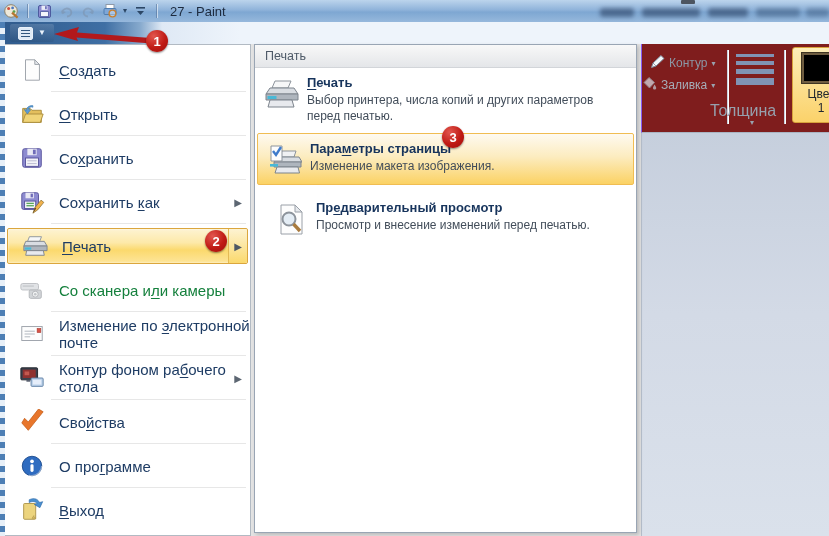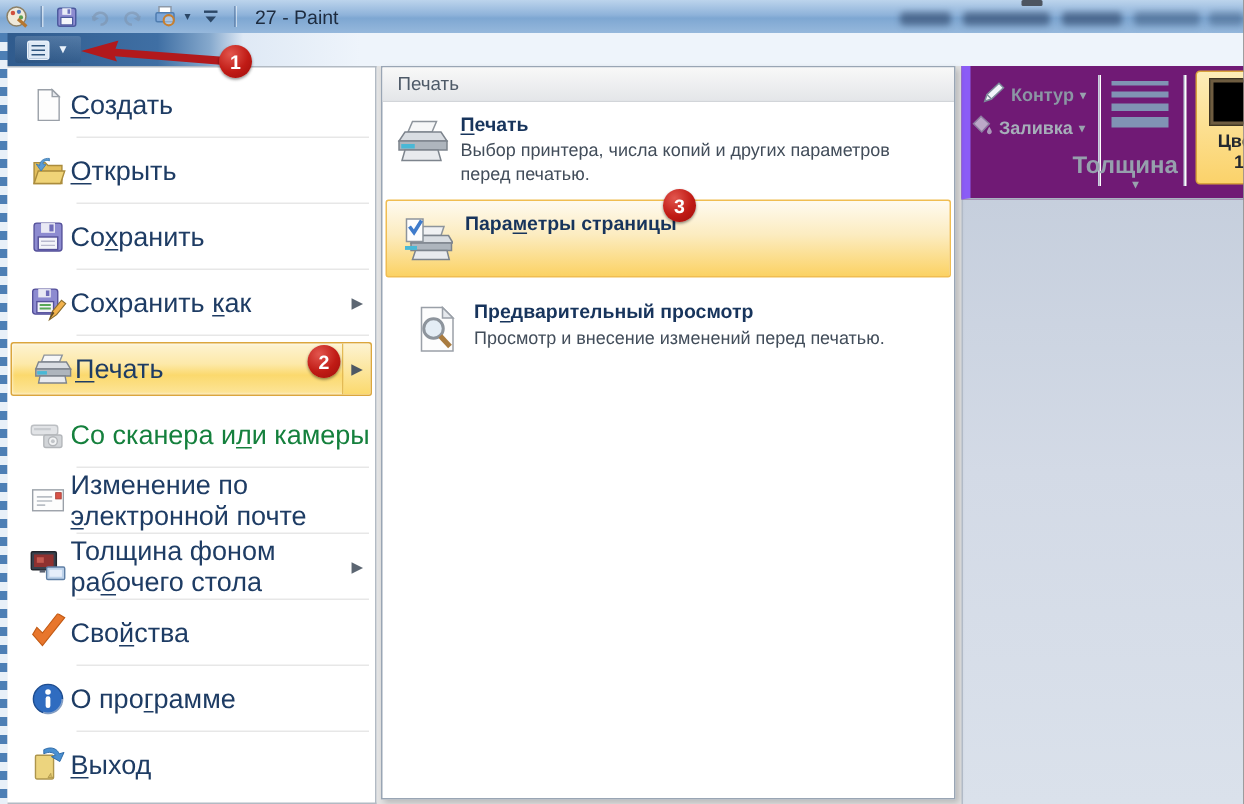--- a/index.html
+++ b/index.html
@@ -52,21 +52,21 @@
   
   .filemenu{
     position:absolute;left:5px;top:44px;width:246px;height:492px;
     background:#fff;border:1px solid #b2bac3;border-left:none;box-sizing:border-box;
     padding-top:3px;z-index:10;
   }
   .mi{position:relative;height:44px;display:flex;align-items:center;padding-left:12px;box-sizing:border-box;cursor:default;}
   .mi::after{content:"";position:absolute;left:46px;right:4px;bottom:0;height:1px;background:#e7e7e7;}
   .mi.nosep::after{display:none;}
   .mi .ico{width:30px;display:flex;justify-content:center;flex:none;}
-  .mi .lbl{margin-left:0;font-size:18px;color:#1e3c64;}
+  .mi .lbl{margin-left:12px;font-size:15px;color:#1e3c64;}
   .mi.disabled .lbl{color:#15803d;}
   .u{text-decoration:underline;text-underline-offset:2px;}
   .mi .subarr{position:absolute;right:8px;font-size:10px;color:#5c6672;}
   .mi.hl{
     margin:4px 2px;height:36px;border:1px solid #dba63d;border-radius:2px;
     background:linear-gradient(180deg,#fdf3d2 0%,#fde9a9 40%,#fbd96d 62%,#fde59a 100%);
     box-shadow:inset 0 0 2px #fff;
   }
   .mi.hl .arrcell{
     position:absolute;right:0;top:0;bottom:0;width:18px;border-left:1px solid #e3ba55;
@@ -91,22 +91,22 @@
   .sm-title{font-size:13px;font-weight:bold;color:#17345c;margin-bottom:2px;}
   .sm-desc{font-size:12px;color:#424d5a;line-height:1.35;max-width:300px;}
   .sm-item.hl2{
     margin:2px 2px;border:1px solid #f0bd52;border-radius:2px;
     background:linear-gradient(180deg,#fefaf0 0%,#fcecc0 45%,#fbd264 100%);
   }
   .sm-item.gap{margin-top:8px;padding-left:17px;}
   
   .rightpanel{position:absolute;left:641px;top:44px;width:188px;height:492px;}
   .ribbon{
-    position:relative;height:89px;background:#701a75;
-    border-left:6px solid #8b5cf6;border-bottom:1px solid #a9b4c2;box-sizing:border-box;font-weight:bold;
+    position:relative;height:89px;background:#7f1d1d;
+    border-left:1px solid #8b5cf6;border-bottom:1px solid #a9b4c2;box-sizing:border-box;
   }
   .canvasarea{height:403px;background:linear-gradient(180deg,#c6cfdd 0%,#d3dae6 45%,#dae1eb 100%);border-left:1px solid #b6bfcc;box-sizing:border-box;}
   .rb-row{position:absolute;display:flex;align-items:center;gap:4px;font-size:12px;color:#8b96a4;}
   .rb-dd{font-size:8px;color:#99a2ae;}
   .vsep{position:absolute;top:6px;bottom:8px;width:1px;background:#c7d1de;box-shadow:1px 0 0 #fff;}
   .thick-lines{position:absolute;left:94px;top:10px;width:38px;display:flex;flex-direction:column;gap:4px;}
   .thick-lines div{background:#8093b4;}
   .thick-label{position:absolute;left:68px;top:58px;width:90px;text-align:left;font-size:16px;color:#96a0ad;}
   .thick-dd{position:absolute;left:108px;top:74px;font-size:8px;color:#99a2ae;}
   .color1-btn{
@@ -297,21 +297,21 @@
       <span class="ico">
         <svg width="26" height="26" viewBox="0 0 28 28">
           <rect x="2" y="3" width="18" height="13" rx="1" fill="#39404c" stroke="#20242b"></rect>
           <rect x="4" y="5" width="14" height="9" fill="#8f3130"></rect>
           <rect x="6" y="7" width="5" height="4" fill="#c4594f"></rect>
           <rect x="13" y="14" width="13" height="9" rx="1" fill="#bdd2ea" stroke="#5f7fa5"></rect>
           <rect x="15" y="16" width="9" height="5" fill="#e6eefa"></rect>
           <rect x="8" y="16" width="4" height="2" fill="#5a6170"></rect>
         </svg>
       </span>
-      <span class="lbl"><span>Толщина фоном ра</span><span class="u">б</span><span>очего стола</span></span>
+      <span class="lbl"><span>Контур фоном ра</span><span class="u">б</span><span>очего стола</span></span>
       <span class="subarr">▶</span>
     </div>
 
     <div class="mi">
       <span class="ico">
         <svg width="26" height="26" viewBox="0 0 28 28">
           <path d="M3 15l7 8L26 3l-5-3-11 14-4-4z" fill="#e8762c" stroke="#c25a14" stroke-width=".8"></path>
         </svg>
       </span>
       <span class="lbl"><span>Сво</span><span class="u">й</span><span>ства</span></span>
@@ -367,20 +367,21 @@
           <path d="M9 14h22l3 5H6z" fill="#d9dde2" stroke="#7d848d"></path>
           <path d="M6 19h27v5H6z" fill="#aeb5bd" stroke="#7d848d"></path>
           <path d="M9 24h21l1.5 6H7z" fill="#e8eaee" stroke="#7d848d"></path>
           <path d="M3 3h11v15H3z" fill="#fdfdfd" stroke="#8d949c"></path>
           <path d="M5 8l3 4 5-8" fill="none" stroke="#3f7bcb" stroke-width="2.4"></path>
           <rect x="2" y="21" width="8" height="2.6" fill="#49b8d6"></rect>
         </svg>
       </span>
       <span class="sm-text">
         <div class="sm-title"><span>Пара</span><span class="u">м</span><span>етры страницы</span></div>
+        <div class="sm-desc">Изменение макета изображения.</div>
       </span>
     </div>
 
     <div class="sm-item gap">
       <span class="sico">
         <svg width="34" height="34" viewBox="0 0 34 34">
           <path d="M7 3h14l7 7v22H7z" fill="#fdfdfd" stroke="#9aa0a8"></path>
           <path d="M21 3l7 7h-7z" fill="#e6e9ed" stroke="#9aa0a8"></path>
           <circle cx="15" cy="17" r="6.5" fill="rgba(180,205,230,.35)" stroke="#8d949c" stroke-width="2"></circle>
           <line x1="19.5" y1="22" x2="26" y2="29" stroke="#a97b3f" stroke-width="3.4"></line>

